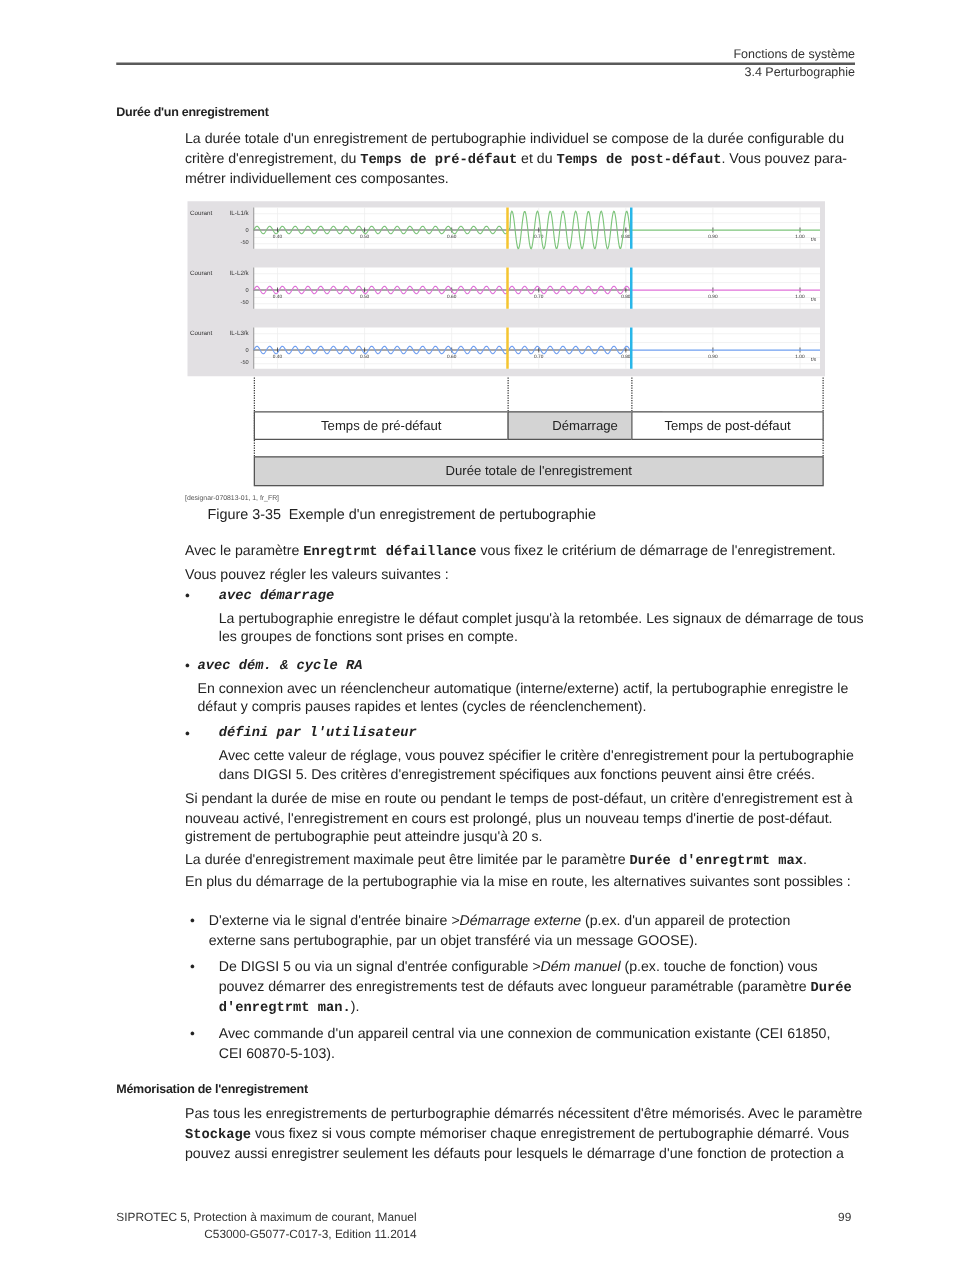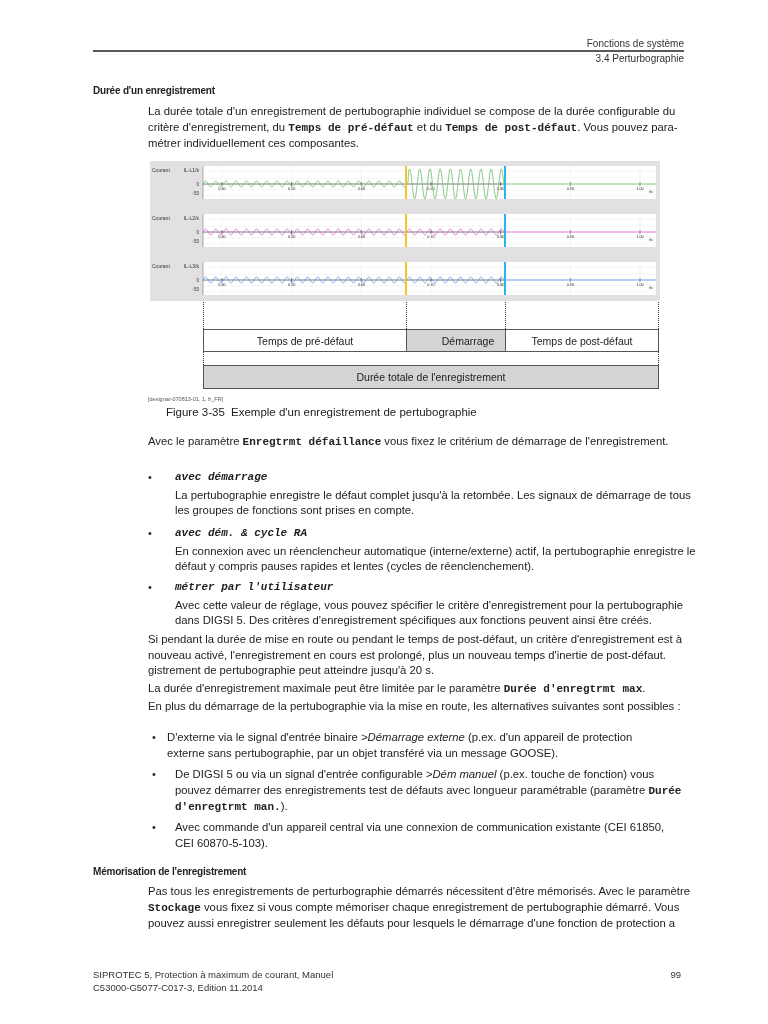--- a/index.html
+++ b/index.html
@@ -15,21 +15,21 @@
   .monoi { font-family: "Liberation Mono", monospace; font-weight: bold; font-style: italic; font-size: 11px; }
   .ital { font-style: italic; }
   .bullet { font-size: 11px; }
   
   .chart-bg { left: 150px; top: 161px; width: 510px; height: 140px; background: #e2e0e3; }
   .dash-v { width: 0; border-left: 1px dotted #333; }
   .box { border: 1px solid #555; box-sizing: border-box; display: flex; align-items: center; justify-content: center;
          font-size: 10.5px; color: #222; }
   .cap-tag { font-size: 5.5px; color: #555; }
   .cap { font-size: 11.5px; color: #222; }
-  .footer { font-size: 9.5px; color: #333; line-height: 13px; }
+  .footer { font-size: 9.5px; color: #333; line-height: 13px; text-align: right; }
 </style>
 </head>
 <body>
 
 <div class="abs hdr-t1">Fonctions de système</div>
 <div class="abs hdr-rule"></div>
 <div class="abs hdr-t2">3.4 Perturbographie</div>
 
 <div class="abs h2" style="left:93px; top:85px;">Durée d'un enregistrement</div>
 
@@ -163,44 +163,45 @@
 <div class="abs box" style="left:406px; top:329px; width:124px; height:23px; background:#d4d4d4;">Démarrage</div>
 <div class="abs box" style="left:505px; top:329px; width:154px; height:23px; background:#fff;">Temps de post-défaut</div>
 <div class="abs box" style="left:203px; top:365px; width:456px; height:24px; background:#d4d4d4;">Durée totale de l'enregistrement</div>
 
 <div class="abs cap-tag" style="left:148px; top:396px;">[designar-070813-01, 1, fr_FR]</div>
 <div class="abs cap" style="left:148px; top:406px;padding-left:18px;">Figure 3-35</div>
 <div class="abs cap" style="left:231px; top:406px;">Exemple d'un enregistrement de pertubographie</div>
 
 <div class="abs p" style="left:148px; top:434px; width:560px;">
   <div><span>Avec le paramètre </span><span class="mono">Enregtrmt défaillance</span><span> vous fixez le critérium de démarrage de l'enregistrement.</span></div>
+  <div style="margin-top:2px;">Vous pouvez régler les valeurs suivantes :</div>
 </div>
 
 <div class="abs p" style="left:148px; top:470px; width:560px;">
   <span class="abs bullet" style="left:0; top:0;">•</span>
   <div style="margin-left:27px;">
     <div class="monoi">avec démarrage</div>
     <div style="margin-top:2px;">La pertubographie enregistre le défaut complet jusqu'à la retombée. Les signaux de démarrage de tous</div>
     <div>les groupes de fonctions sont prises en compte.</div>
   </div>
 </div>
 
 <div class="abs p" style="left:148px; top:526px; width:560px;">
   <span class="abs bullet" style="left:0; top:0;">•</span>
-  <div style="margin-left:27px;">
+  <div style="margin-left:10px;">
     <div class="monoi">avec dém. &amp; cycle RA</div>
     <div style="margin-top:2px;">En connexion avec un réenclencheur automatique (interne/externe) actif, la pertubographie enregistre le</div>
     <div>défaut y compris pauses rapides et lentes (cycles de réenclenchement).</div>
   </div>
 </div>
 
 <div class="abs p" style="left:148px; top:580px; width:560px;">
   <span class="abs bullet" style="left:0; top:0;">•</span>
   <div style="margin-left:27px;">
-    <div class="monoi">métrer par l'utilisateur</div>
+    <div class="monoi">défini par l'utilisateur</div>
     <div style="margin-top:2px;">Avec cette valeur de réglage, vous pouvez spécifier le critère d'enregistrement pour la pertubographie</div>
     <div>dans DIGSI 5. Des critères d'enregistrement spécifiques aux fonctions peuvent ainsi être créés.</div>
   </div>
 </div>
 
 <div class="abs p" style="left:148px; top:632px; width:560px;">
   <div>Si pendant la durée de mise en route ou pendant le temps de post-défaut, un critère d'enregistrement est à</div>
   <div>nouveau activé, l'enregistrement en cours est prolongé, plus un nouveau temps d'inertie de post-défaut.</div>
   <div>gistrement de pertubographie peut atteindre jusqu'à 20 s.</div>
   <div style="margin-top:2px;"><span>La durée d'enregistrement maximale peut être limitée par le paramètre </span><span class="mono">Durée d'enregtrmt max</span><span>.</span></div>

